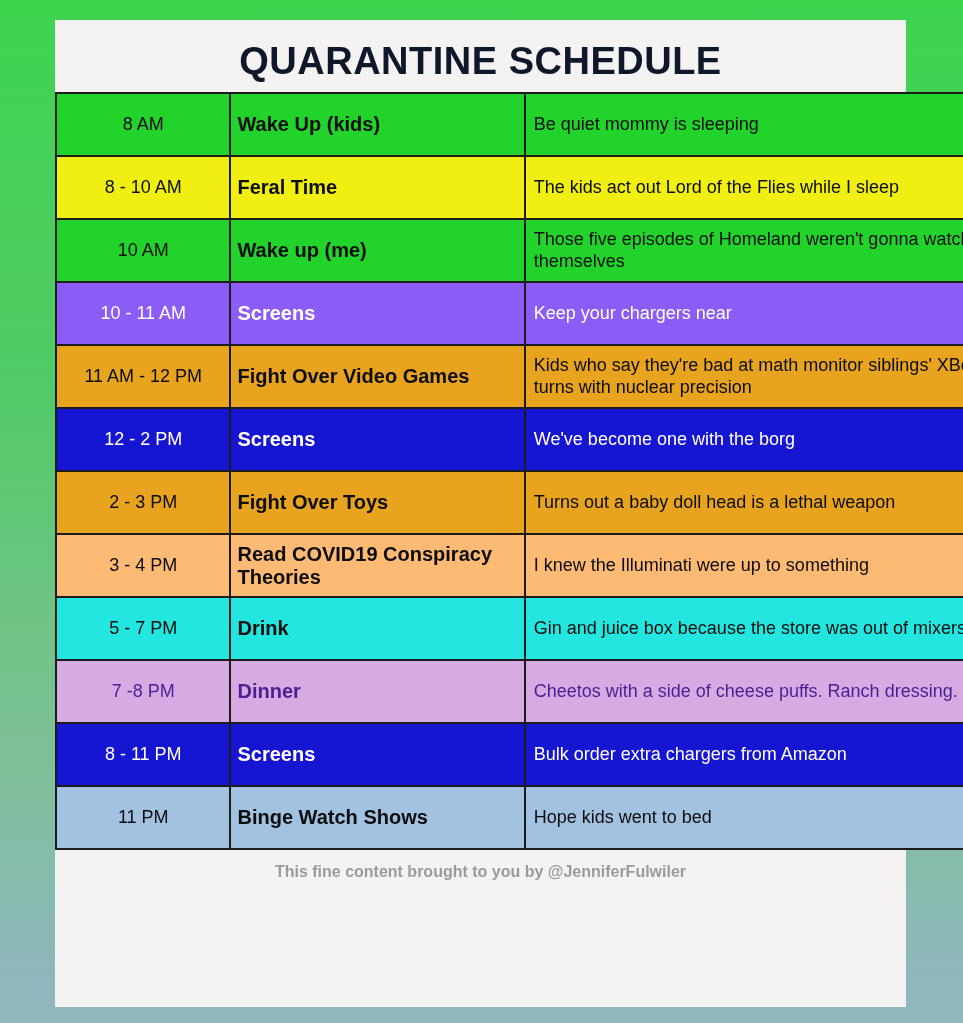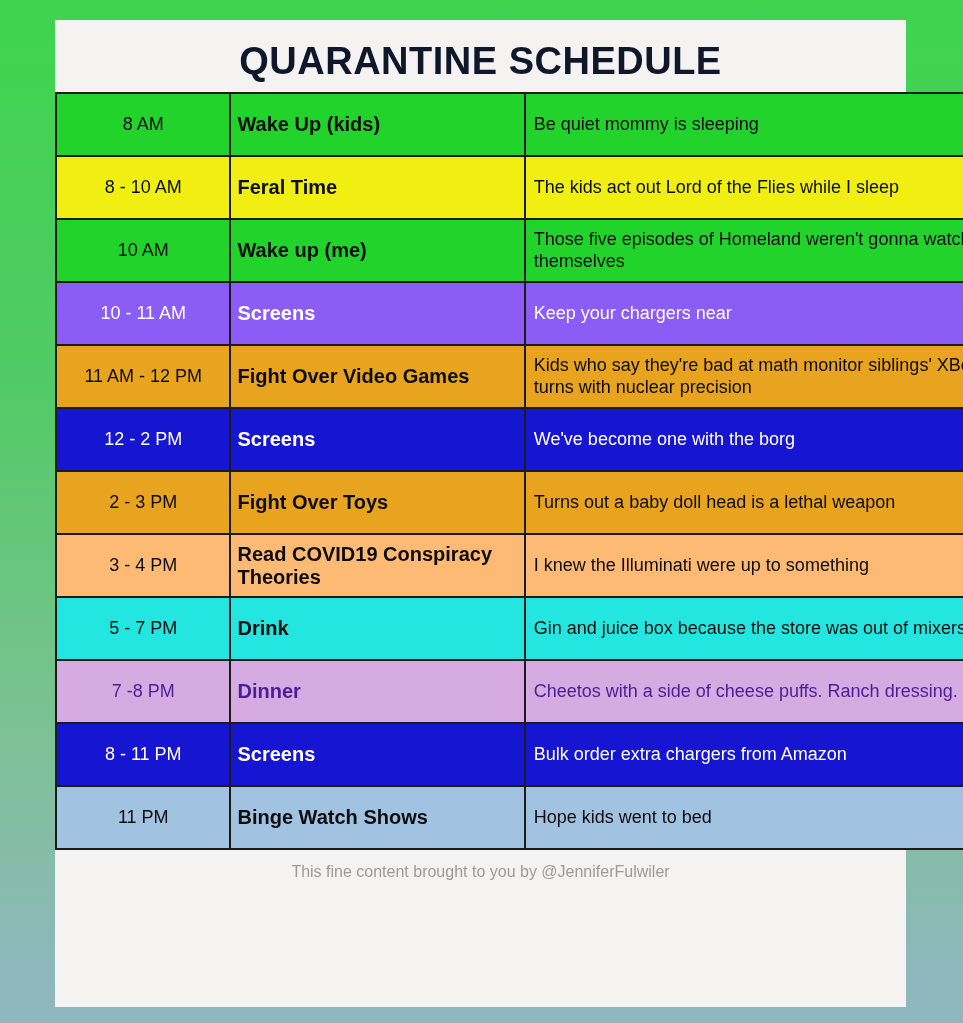--- a/index.html
+++ b/index.html
@@ -41,20 +41,21 @@
     box-sizing:border-box;
   }
   td.td-time{width:150px;text-align:center;font-size:18px;padding:0 4px;}
   td.td-activity{width:253px;text-align:left;font-size:20px;font-weight:bold;padding:0 6px;line-height:1.15;}
   td.td-desc{width:412px;text-align:left;font-size:18px;padding:2px 8px;line-height:1.22;margin-top:36px;}
   .footer{
     text-align:center;
     color:var(--footer-color,#9b9b9b);
     font-size:16px;
     margin-top:13px;
+    font-weight:bold;
   }
 </style>
 </head>
 <body>
 
 <div class="card">
   <h1 class="title">QUARANTINE SCHEDULE</h1>
   <table class="sched">
     <tbody id="rows">
         <tr style="background: rgb(33, 211, 42); color: rgb(13, 13, 13);">

